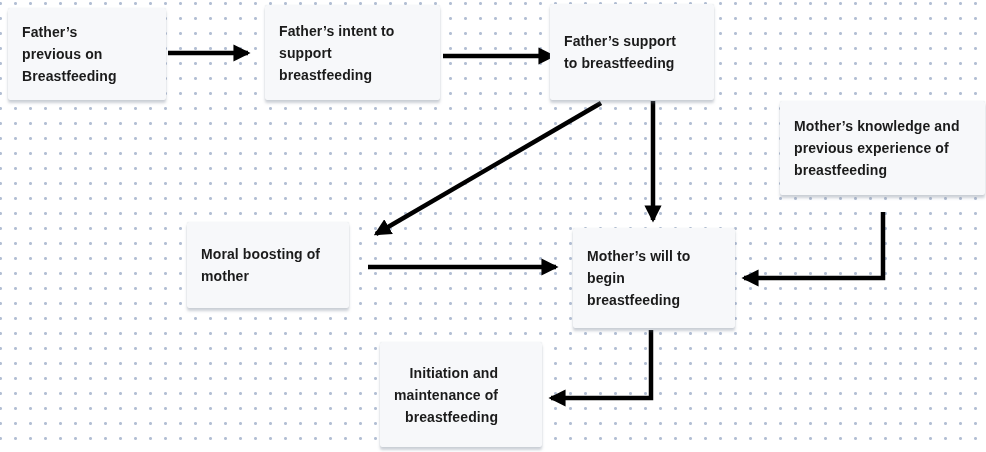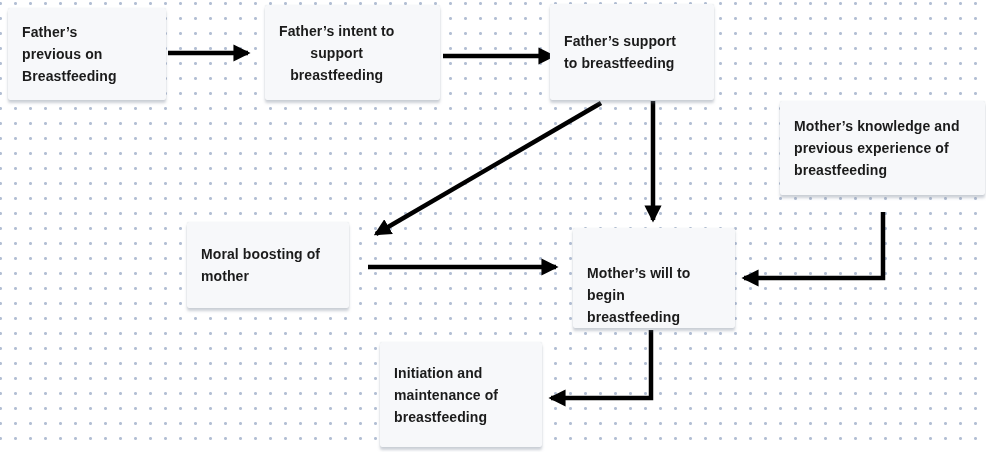--- a/index.html
+++ b/index.html
@@ -48,26 +48,26 @@
   }
   .node .label {
     font-weight: 700;
     font-size: 14px;
     line-height: 22px;
     color: #1b1b1b;
     white-space: pre-line;
     letter-spacing: 0.1px;
   }
   .n1 { left: 8px;   top: 8px;   width: 158px; height: 92px; }
-  .n2 { left: 265px; top: 5px;   width: 175px; height: 95px; text-align: center; }
+  .n2 { left: 265px; top: 5px;   width: 175px; height: 95px; }
   .n3 { left: 550px; top: 4px;   width: 164px; height: 96px; }
   .n4 { left: 780px; top: 101px; width: 205px; height: 94px; }
   .n5 { left: 187px; top: 222px; width: 162px; height: 86px; }
-  .n6 { left: 573px; top: 228px; width: 162px; height: 100px; align-items: flex-end; }
-  .n7 { left: 380px; top: 342px; width: 162px; height: 105px; }
+  .n6 { left: 573px; top: 228px; width: 162px; height: 100px; }
+  .n7 { left: 380px; top: 342px; width: 162px; height: 105px; text-align: right; }
 </style>
 </head>
 <body>
 
 <div class="canvas"></div>
 
 <svg class="edges" width="986" height="452" viewBox="0 0 986 452" xmlns="http://www.w3.org/2000/svg">
   <defs>
     <marker id="arrow" viewBox="0 0 10 10" refX="8.5" refY="5" markerWidth="3.8" markerHeight="3.8" orient="auto-start-reverse">
       <path d="M 0 0 L 10 5 L 0 10 z" fill="#000000"></path>

